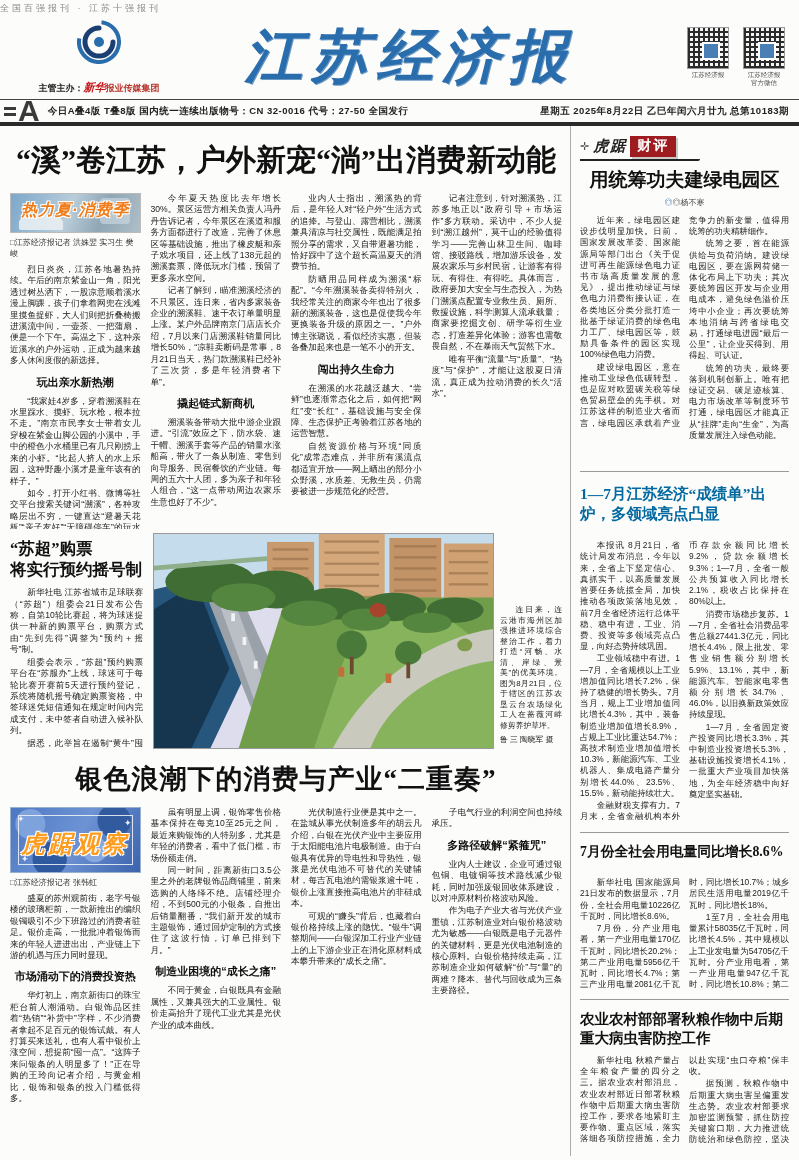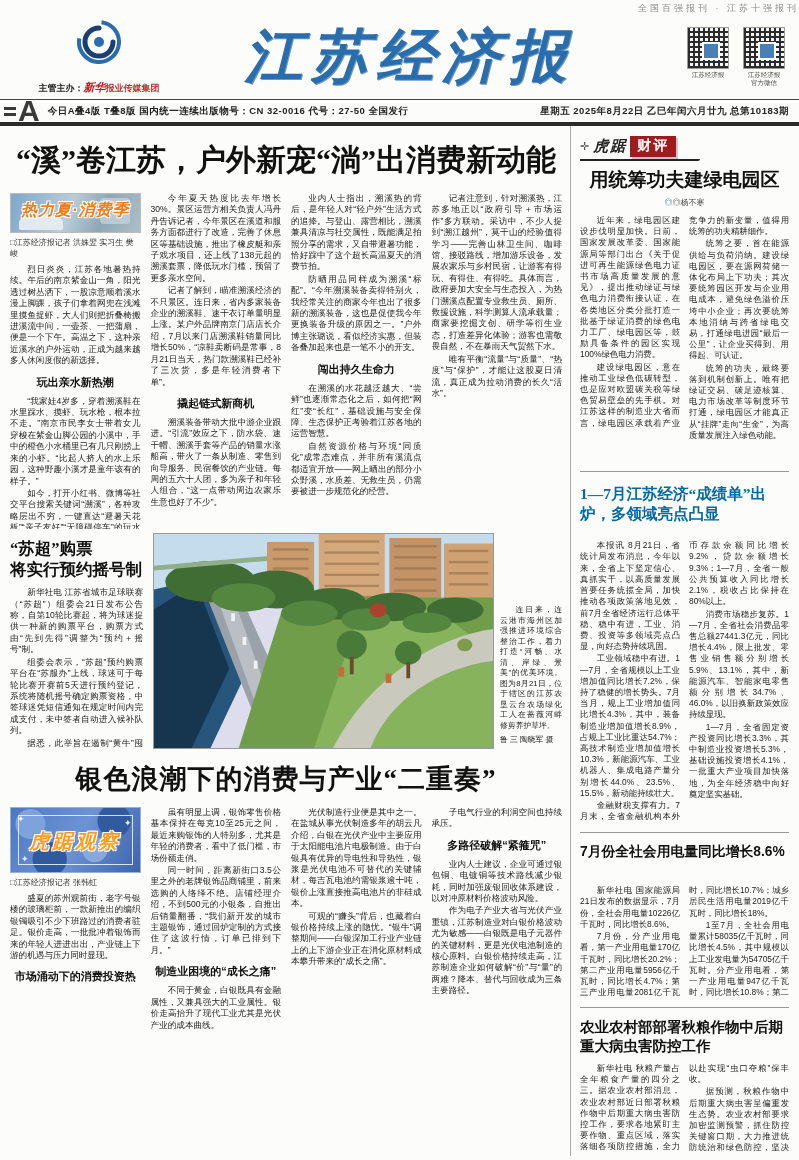--- a/index.html
+++ b/index.html
@@ -1,20 +1,20 @@
 <!DOCTYPE html>
 <html><head>
 <meta charset="utf-8">
 <style>
   * { margin:0; padding:0; box-sizing:border-box; }
   body { background:#888; font-family:"Liberation Sans", sans-serif; }
   .page { width:799px; height:1160px; background:#fcfcfa; margin:0 auto; position:relative; overflow:hidden; color:#1c1c1c; }
 
   
-  .topline { text-align:right; font-size:9px; color:#8a8a8a; letter-spacing:3px; padding-top:2px; height:15px; }
+  .topline { text-align:left; font-size:9px; color:#8a8a8a; letter-spacing:3px; padding-top:2px; height:15px; }
 
   
   .masthead { height:84px; display:flex; align-items:center; position:relative; padding:0 14px; }
   .brand-left { width:170px; display:flex; flex-direction:column; align-items:center; gap:16px; }
   .logo-circle { width:44px; height:44px; }
   .supervisor { font-size:9px; font-weight:bold; color:#222; white-space:nowrap; }
   .supervisor .brand-red { color:#c4161c; font-family:"Liberation Serif", serif; font-style:italic; font-weight:900; font-size:11px; }
   .supervisor .brand-rest { color:#b5342c; font-weight:bold; }
   .paper-title { flex:1; text-align:center; font-family:"Liberation Serif", serif; font-weight:900; font-style:italic; font-size:58px; color:#2a6dad; letter-spacing:8px; line-height:1; text-shadow:1px 1px 0 #6a99c4; }
   .qr-group { width:150px; display:flex; gap:14px; justify-content:flex-end; }
@@ -69,40 +69,40 @@
   .silver-cols { display:flex; gap:10px; height:296px; overflow:hidden; }
   .silver-col { flex:1; overflow:hidden; }
   .guancha-logo { height:66px; border:1px solid #9ab0d0; position:relative; margin-bottom:4px; overflow:hidden;
      background:
        radial-gradient(circle at 15% 25%, #7ea3dc 0 12%, transparent 13%),
        radial-gradient(circle at 80% 20%, #325a9e 0 14%, transparent 15%),
        radial-gradient(circle at 30% 80%, #2f5aa0 0 16%, transparent 17%),
        radial-gradient(circle at 65% 65%, #86a8de 0 13%, transparent 14%),
        linear-gradient(120deg,#4c77c2,#6d93d4 50%,#3c64ad); }
   .guancha-logo .inner-border { position:absolute; inset:7px; border:1px solid #f4f6fa; opacity:.85; }
-  .guancha-text { position:absolute; left:0; right:0; top:20px; text-align:center; font-size:20px; font-weight:900; font-style:italic; color:#ff9c1e; letter-spacing:3px; text-shadow:1px 1px 0 #fff, -1px -1px 0 #fff, 1px -1px 0 #fff, -1px 1px 0 #fff; }
+  .guancha-text { position:absolute; left:0; right:0; top:20px; text-align:center; font-size:24px; font-weight:900; font-style:italic; color:#ff9c1e; letter-spacing:3px; text-shadow:1px 1px 0 #fff, -1px -1px 0 #fff, 1px -1px 0 #fff, -1px 1px 0 #fff; }
   .guancha-logo .star { position:absolute; color:#e8f0ff; font-size:9px; }
 
   
   .side-box { padding:6px 0 4px; }
   .side-box + .side-box { border-top:1px solid #999; }
   .caiping-label { display:flex; align-items:center; margin:4px 0 10px; position:relative; }
   .caiping-label .cross { color:#555; font-size:11px; margin-right:4px; }
   .caiping-hu { font-family:"Liberation Serif", serif; font-style:italic; font-weight:bold; font-size:15px; color:#222; letter-spacing:2px; }
   .caiping-tag { background:#9e1b20; color:#fff; font-weight:900; font-size:14px; padding:1px 7px 2px; margin-left:3px; letter-spacing:2px; box-shadow:2px 2px 0 #c9c9c9; }
   .caiping-underline { position:absolute; left:0; bottom:-4px; width:120px; height:2px; background:#222; border-radius:0 0 6px 0; }
   .side-headline1 { font-family:"Liberation Serif", serif; font-weight:900; font-size:19px; text-align:center; color:#111; margin:4px 0 4px; }
   .side-byline { text-align:center; font-size:8px; color:#444; margin-bottom:7px; }
   .side-byline .dot { color:#2a6dad; }
   .side-body { column-count:2; column-gap:9px; overflow:hidden; }
   .side-body .para { font-size:8.4px; line-height:11.2px; }
   .h-box1 .side-body { height:252px; }
   .side-headline2 { font-family:"Liberation Serif", serif; font-weight:900; font-size:15.5px; line-height:1.3; color:#0369a1; margin:6px 0 16px; }
   .h-box2 .side-body { height:288px; }
-  .side-headline3 { font-family:Liberation Sans, sans-serif; font-weight:900; font-size:13.8px; color:#111; margin:4px 0 24px; }
+  .side-headline3 { font-family:Liberation Serif, serif; font-weight:900; font-size:13.8px; color:#111; margin:4px 0 16px; }
   .h-box3 .side-body { height:118px; }
   .side-headline4 { font-family:"Liberation Serif", serif; font-weight:900; font-size:14.5px; line-height:1.3; color:#111; margin:4px 0 7px; }
   .h-box4 .side-body { height:92px; }
 </style>
 </head>
 <body>
 
 <div class="page">
 
   <div class="topline">全国百强报刊 · 江苏十强报刊</div>
@@ -286,20 +286,21 @@
             <span class="star" style="left:6px;top:6px;">✦</span>
             <span class="star" style="right:8px;top:10px;">✦</span>
             <span class="star" style="left:10px;bottom:8px;">✦</span>
             <div class="inner-border"></div>
             <div class="guancha-text">虎踞观察</div>
           </div>
           <div class="byline">□江苏经济报记者 张韩虹</div>
           <div>
               <p class="para">盛夏的苏州观前街，老字号银楼的玻璃柜前，一款新推出的编织银镯吸引不少下班路过的消费者驻足。银价走高，一批批冲着银饰而来的年轻人进进出出，产业链上下游的机遇与压力同时显现。</p>
               <div class="subhead">市场涌动下的消费投资热</div>
+              <p class="para">华灯初上，南京新街口的珠宝柜台前人潮涌动。白银饰品区挂着“热销”“补货中”字样，不少消费者拿起不足百元的银饰试戴。有人打算买来送礼，也有人看中银价上涨空间，想提前“囤一点”。“这阵子来问银条的人明显多了！”正在导购的王玲向记者介绍，与黄金相比，银饰和银条的投入门槛低得多。</p>
             </div>
         </div>
         <div class="silver-col">
             <p class="para">虽有明显上调，银饰零售价格基本保持在每克10至25元之间，最近来购银饰的人特别多，尤其是年轻的消费者，看中了低门槛，市场份额走俏。</p>
             <p class="para">同一时间，距离新街口3.5公里之外的老牌银饰品商铺里，前来选购的人络绎不绝。店铺经理介绍，不到500元的小银条，自推出后销量翻番，“我们新开发的城市主题银饰，通过回炉定制的方式接住了这波行情，订单已排到下月。”</p>
             <div class="subhead">制造业困境的“成长之痛”</div>
             <p class="para">不同于黄金，白银既具有金融属性，又兼具强大的工业属性。银价走高抬升了现代工业尤其是光伏产业的成本曲线。</p>
           </div>
         <div class="silver-col">
             <p class="para">光伏制造行业便是其中之一。在盐城从事光伏制造多年的胡云凡介绍，白银在光伏产业中主要应用于太阳能电池片电极制造。由于白银具有优异的导电性和导热性，银浆是光伏电池不可替代的关键辅材，每吉瓦电池约需银浆逾十吨，银价上涨直接推高电池片的非硅成本。</p>

